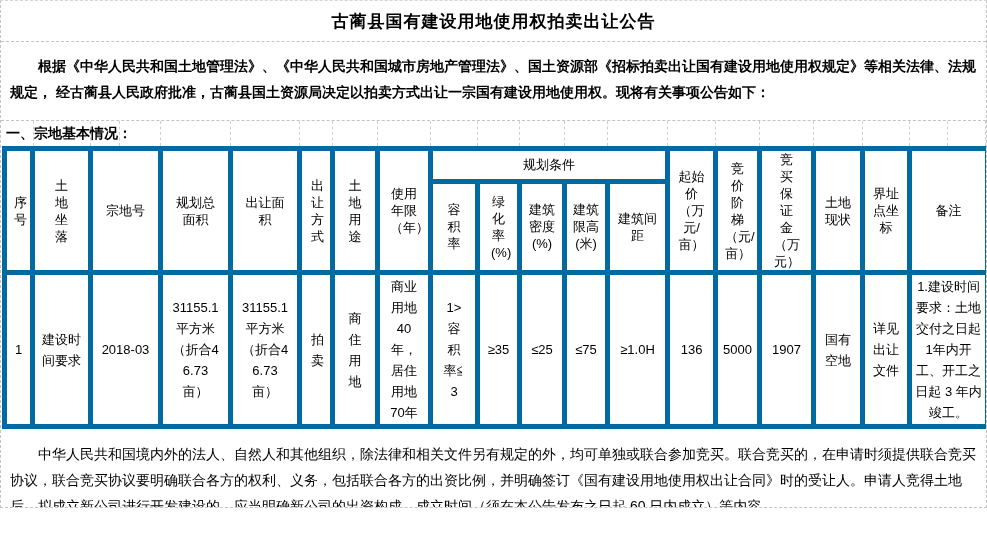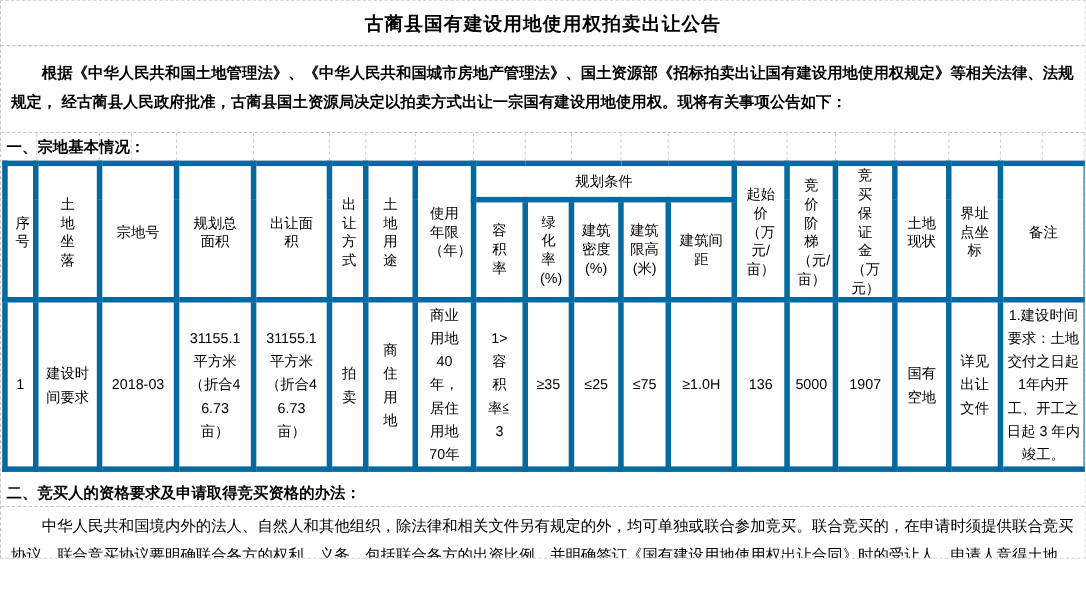--- a/index.html
+++ b/index.html
@@ -121,17 +121,16 @@
       <td>1907</td>
       <td style="padding:0 9px">国有空地</td>
       <td style="padding:0 8px">详见出让文件</td>
       <td class="remarks">1.建设时间要求：土地交付之日起1年内开工、开工之日起 3 年内竣工。</td>
     </tr>
   </tbody>
     </table>
 
   <div class="spacer"></div>
 
-  <div class="s2-heading">二、竞买人的资格要求及申请取得竞买资格的办法：</div>
 
   <div class="body2">中华人民共和国境内外的法人、自然人和其他组织，除法律和相关文件另有规定的外，均可单独或联合参加竞买。联合竞买的，在申请时须提供联合竞买协议，联合竞买协议要明确联合各方的权利、义务，包括联合各方的出资比例，并明确签订《国有建设用地使用权出让合同》时的受让人。申请人竞得土地后，拟成立新公司进行开发建设的，应当明确新公司的出资构成，成立时间（须在本公告发布之日起 60 日内成立）等内容。</div>
 
 </div>
 
 </body></html>

